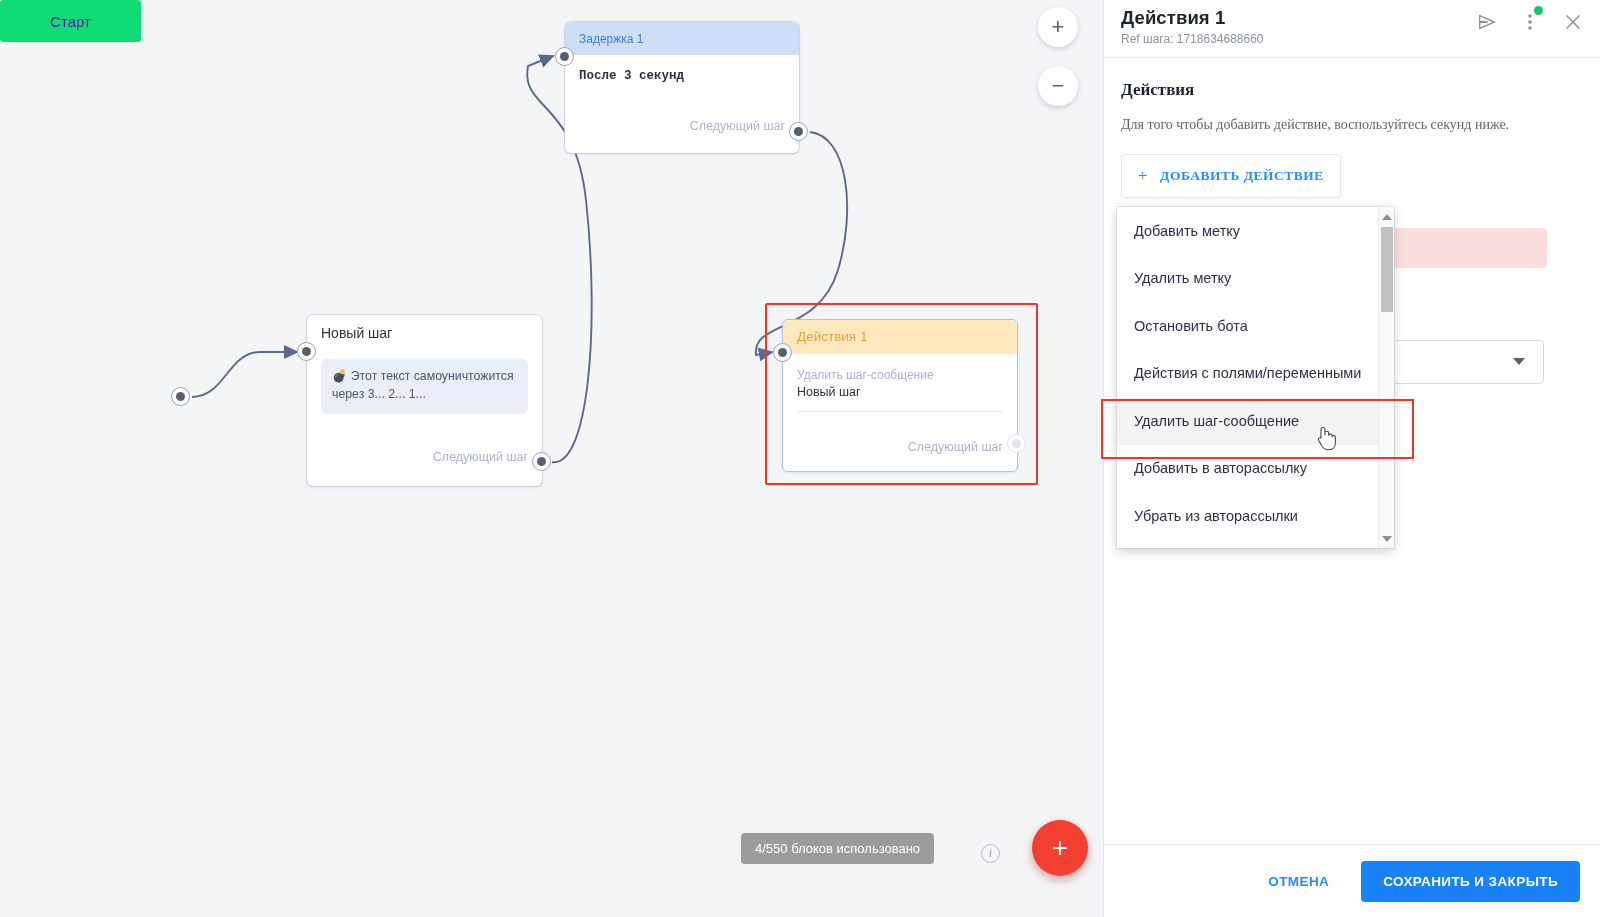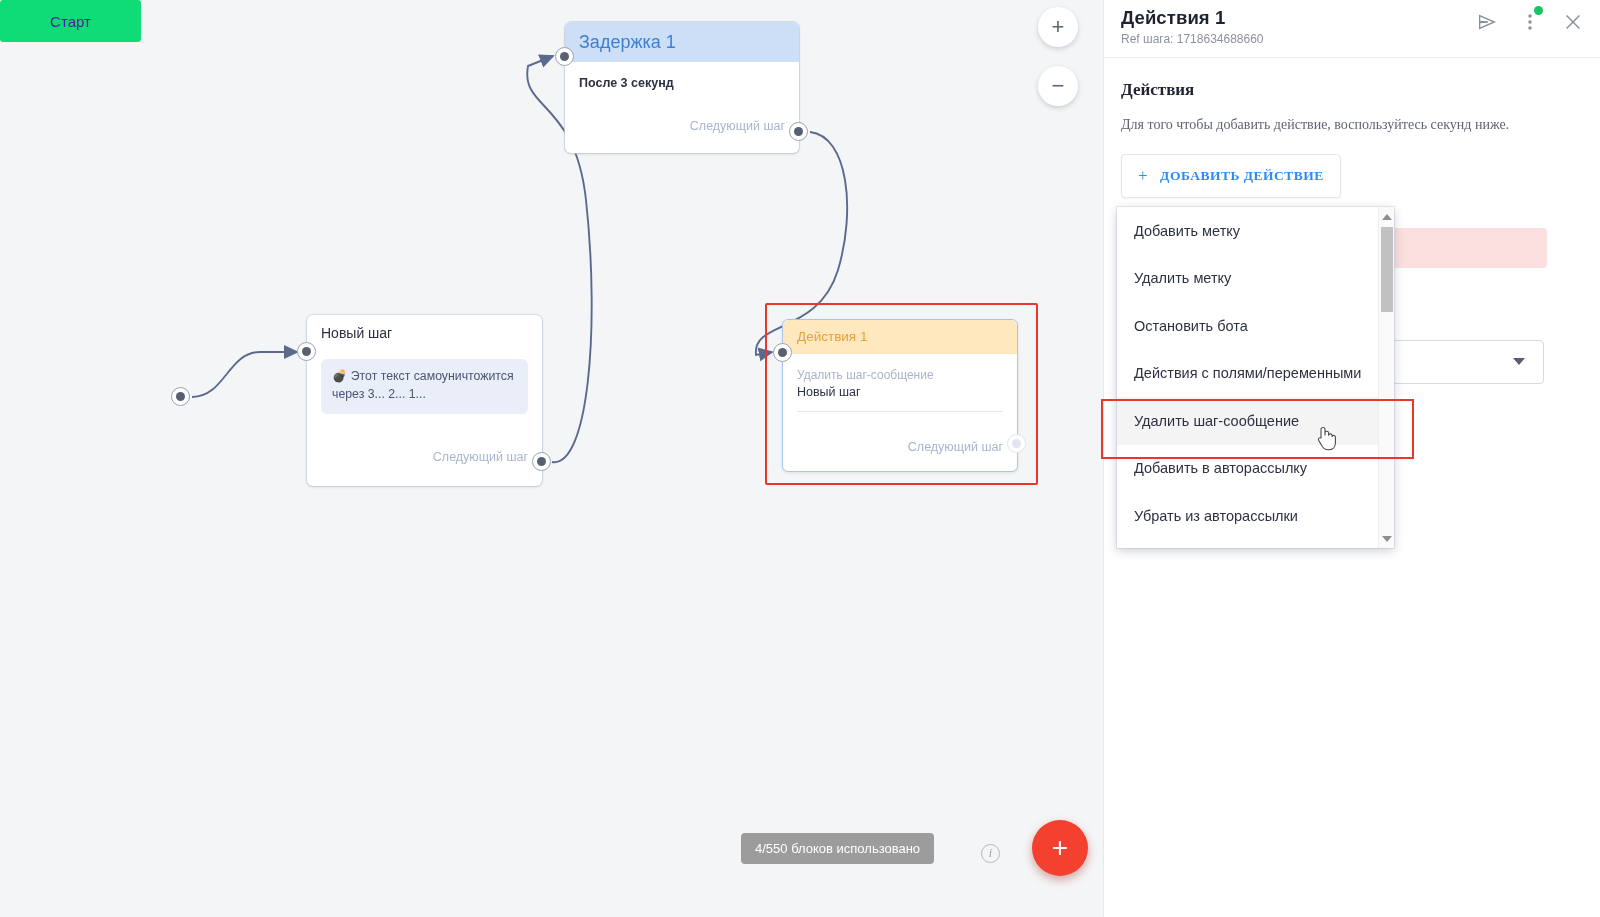--- a/index.html
+++ b/index.html
@@ -22,24 +22,24 @@
   #edges { position: absolute; left:0; top:0; width: 1103px; height: 917px; }
 
   .node {
     position: absolute;
     background: #ffffff;
     border-radius: 6px;
     box-shadow: 0 1px 3px rgba(30,40,70,.14), 0 0 0 1px rgba(210,215,225,.75);
   }
   .node-header {
     padding: 10px 14px 9px 14px;
-    font-size: 18px;
+    font-size: 12px;
     border-radius: 6px 6px 0 0;
   }
-  .node-body { padding: 12px 14px 8px 14px; }
+  .node-body { padding: 12px 14px 8px 14px; font-family: Liberation Mono, monospace; }
   .node-footer {
     text-align: right;
     padding: 6px 14px 12px 14px;
     font-size: 12.5px;
     color: #a9b4cc;
   }
 
   
   #node-start {
     left: 41px; top: 375px; width: 141px; height: 42px;
@@ -400,20 +400,24 @@
 
     <div id="panel-body">
       <div id="section-title">Действия</div>
       <div id="section-desc">Для того чтобы добавить действие, воспользуйтесь секунд ниже.</div>
       <div id="btn-add-action">
         <span class="plus">+</span>
         <span>ДОБАВИТЬ ДЕЙСТВИЕ</span>
       </div>
     </div>
 
+    <div id="panel-foot">
+      <button id="btn-cancel">ОТМЕНА</button>
+      <button id="btn-save">СОХРАНИТЬ И ЗАКРЫТЬ</button>
+    </div>
   </div>
 
   <div id="alert-box">
     <span>я.</span>
   </div>
   <div id="field-label-frag">и</div>
   <div id="select-field">
     <div class="caret"></div>
   </div>
 

